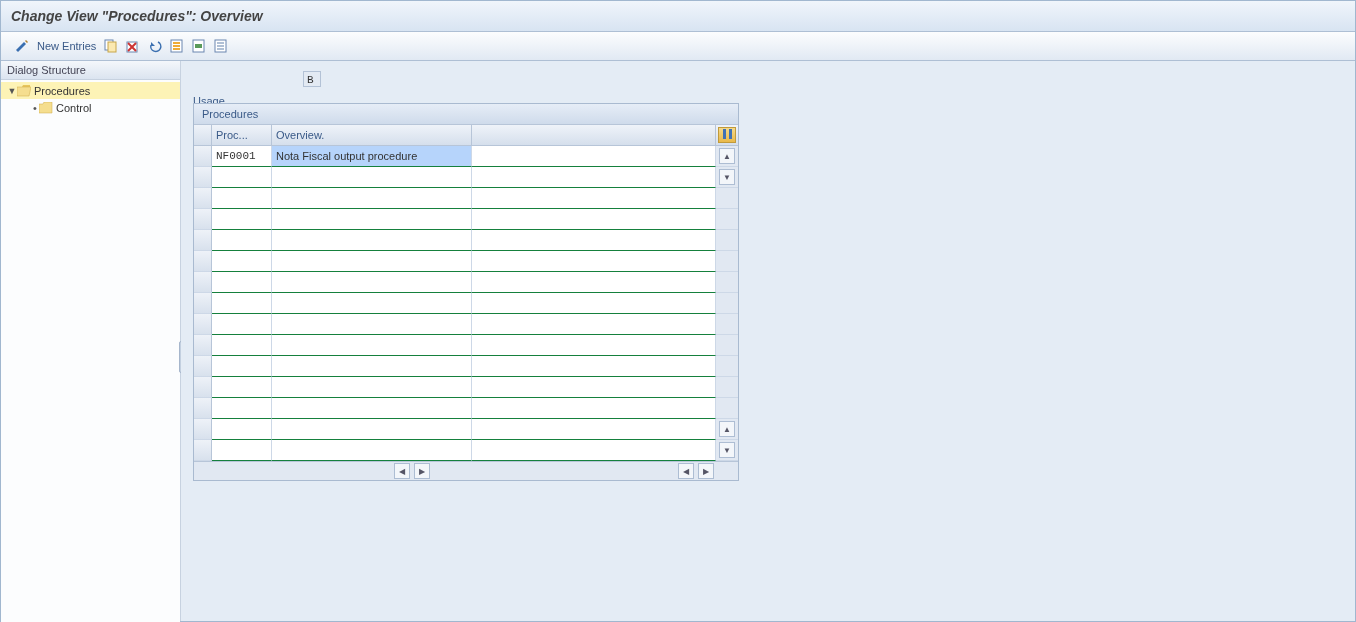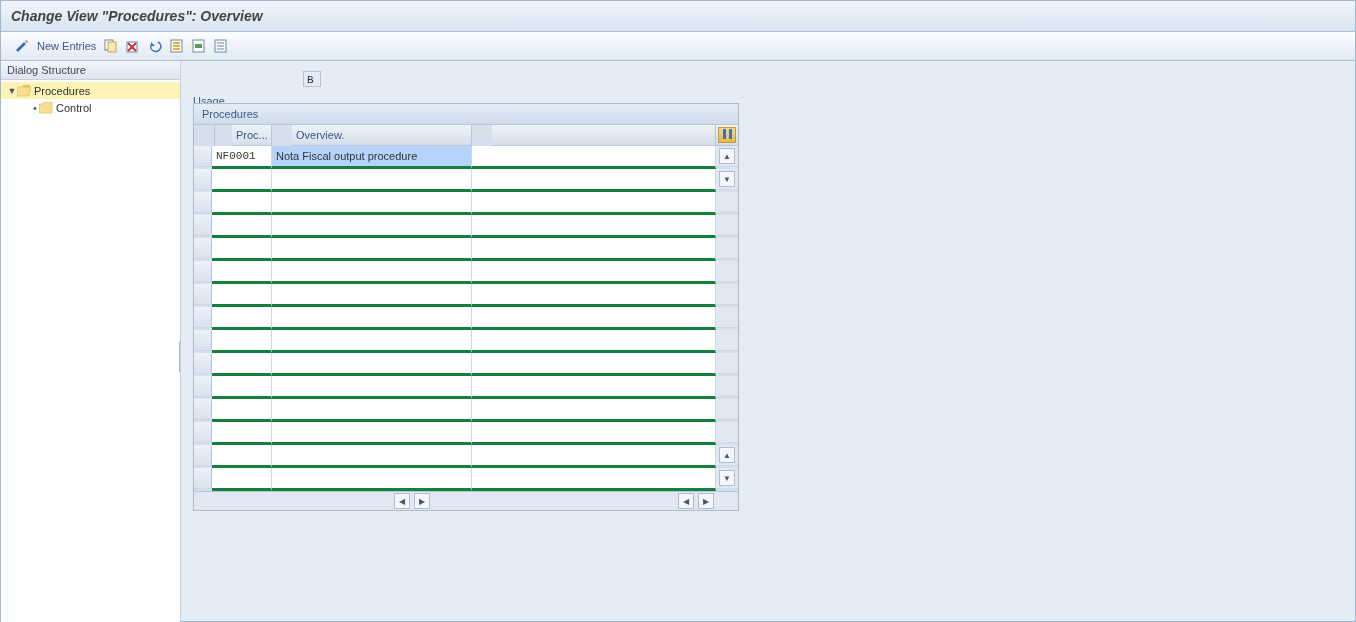--- a/index.html
+++ b/index.html
@@ -172,21 +172,20 @@
   .hdr-cell {
     height: 20px;
     line-height: 20px;
     background: linear-gradient(#eff3f9, #d5dfec);
     border-right: 1px solid #b7c5d8;
     border-bottom: 1px solid #b7c5d8;
     padding-left: 4px;
     color: #3a5a88;
     white-space: nowrap;
     overflow: hidden;
-    margin-left: 20px;
   }
   .hdr-cell.selzone { padding:0; }
   .config-btn-cell {
     height:20px;
     background: linear-gradient(#eff3f9, #d5dfec);
     border-bottom: 1px solid #b7c5d8;
     display:flex;align-items:center;justify-content:center;
   }
   .config-btn {
     width:16px;height:14px;
@@ -197,21 +196,21 @@
   .config-btn::before {
     content:""; position:absolute; left:4px; top:1px; width:3px; height:10px; background:#3f71b5;
   }
   .config-btn::after {
     content:""; position:absolute; right:3px; top:1px; width:3px; height:10px; background:#3f71b5;
   }
   .rowcell {
     height: 20px;
     line-height: 20px;
     border-right: 1px solid #cdd8e7;
-    border-bottom: 3px solid #15803d;
+    border-bottom: 1px solid #15803d;
     padding-left: 4px;
     background: #fff;
     white-space: nowrap;
     overflow: hidden;
   }
   .row-selector {
     background: linear-gradient(#eef2f8, #d8e1ed);
     border-right: 1px solid #b7c5d8;
     border-bottom: 1px solid #cdd8e7;
     height:20px;

